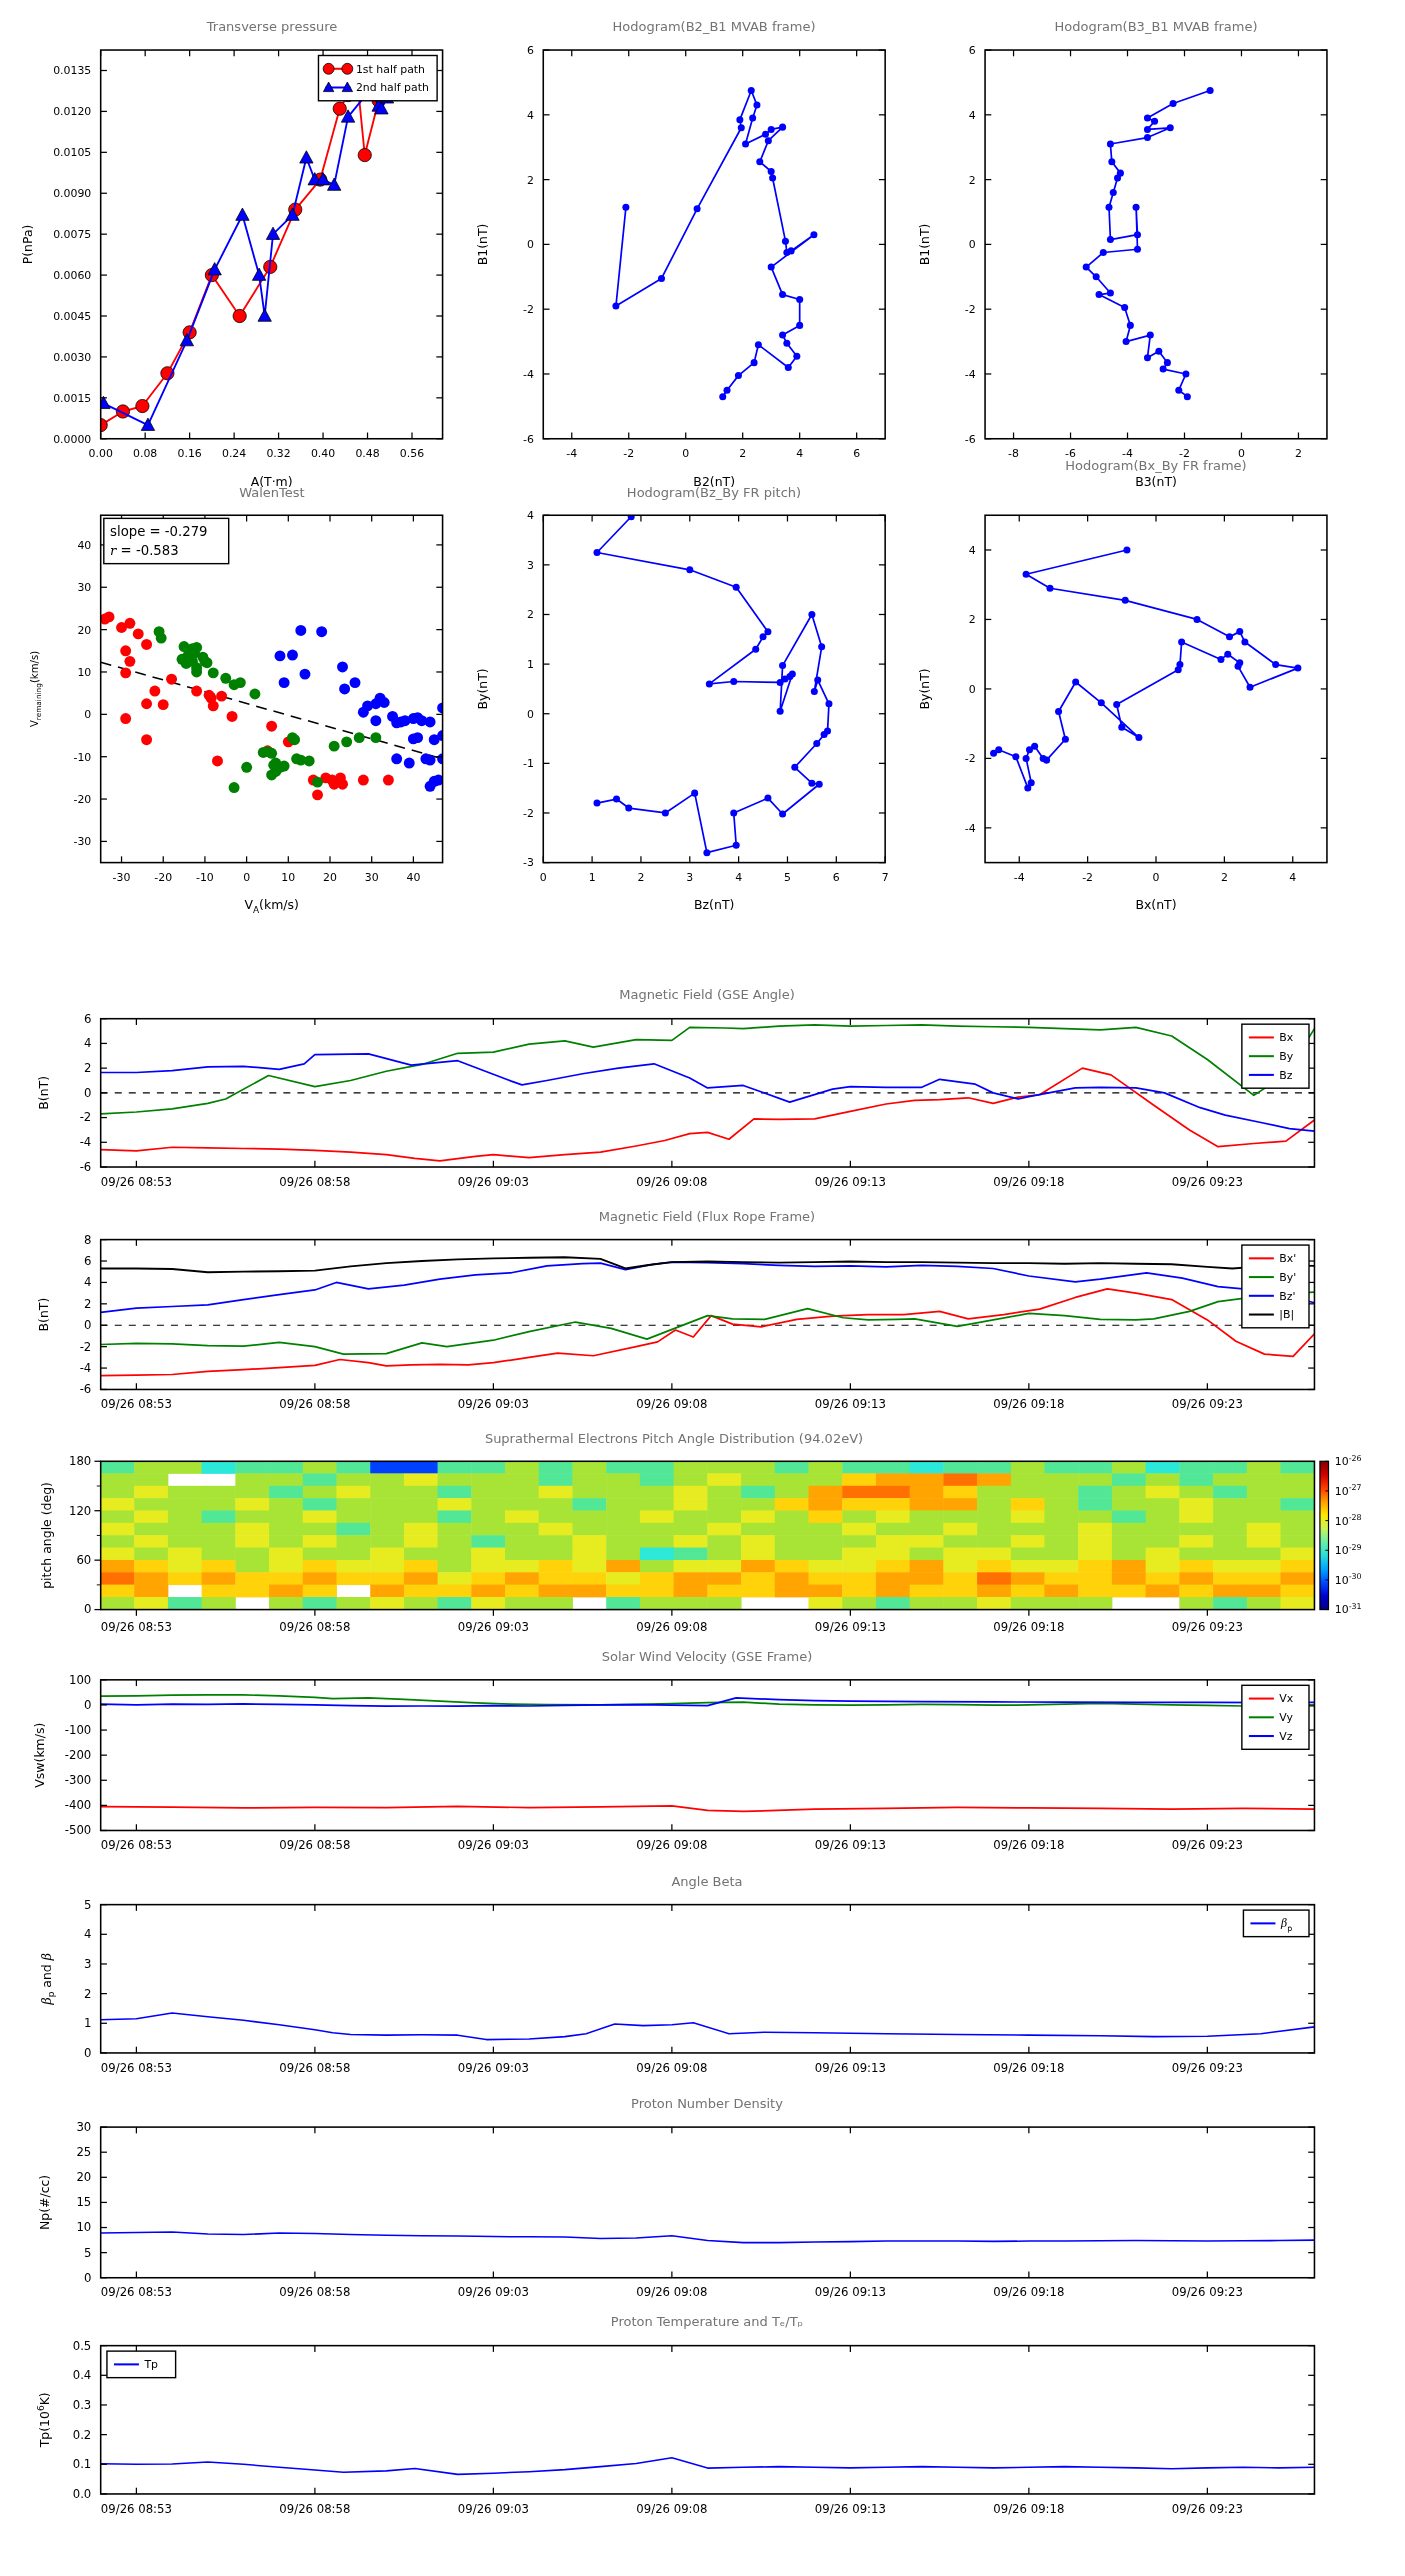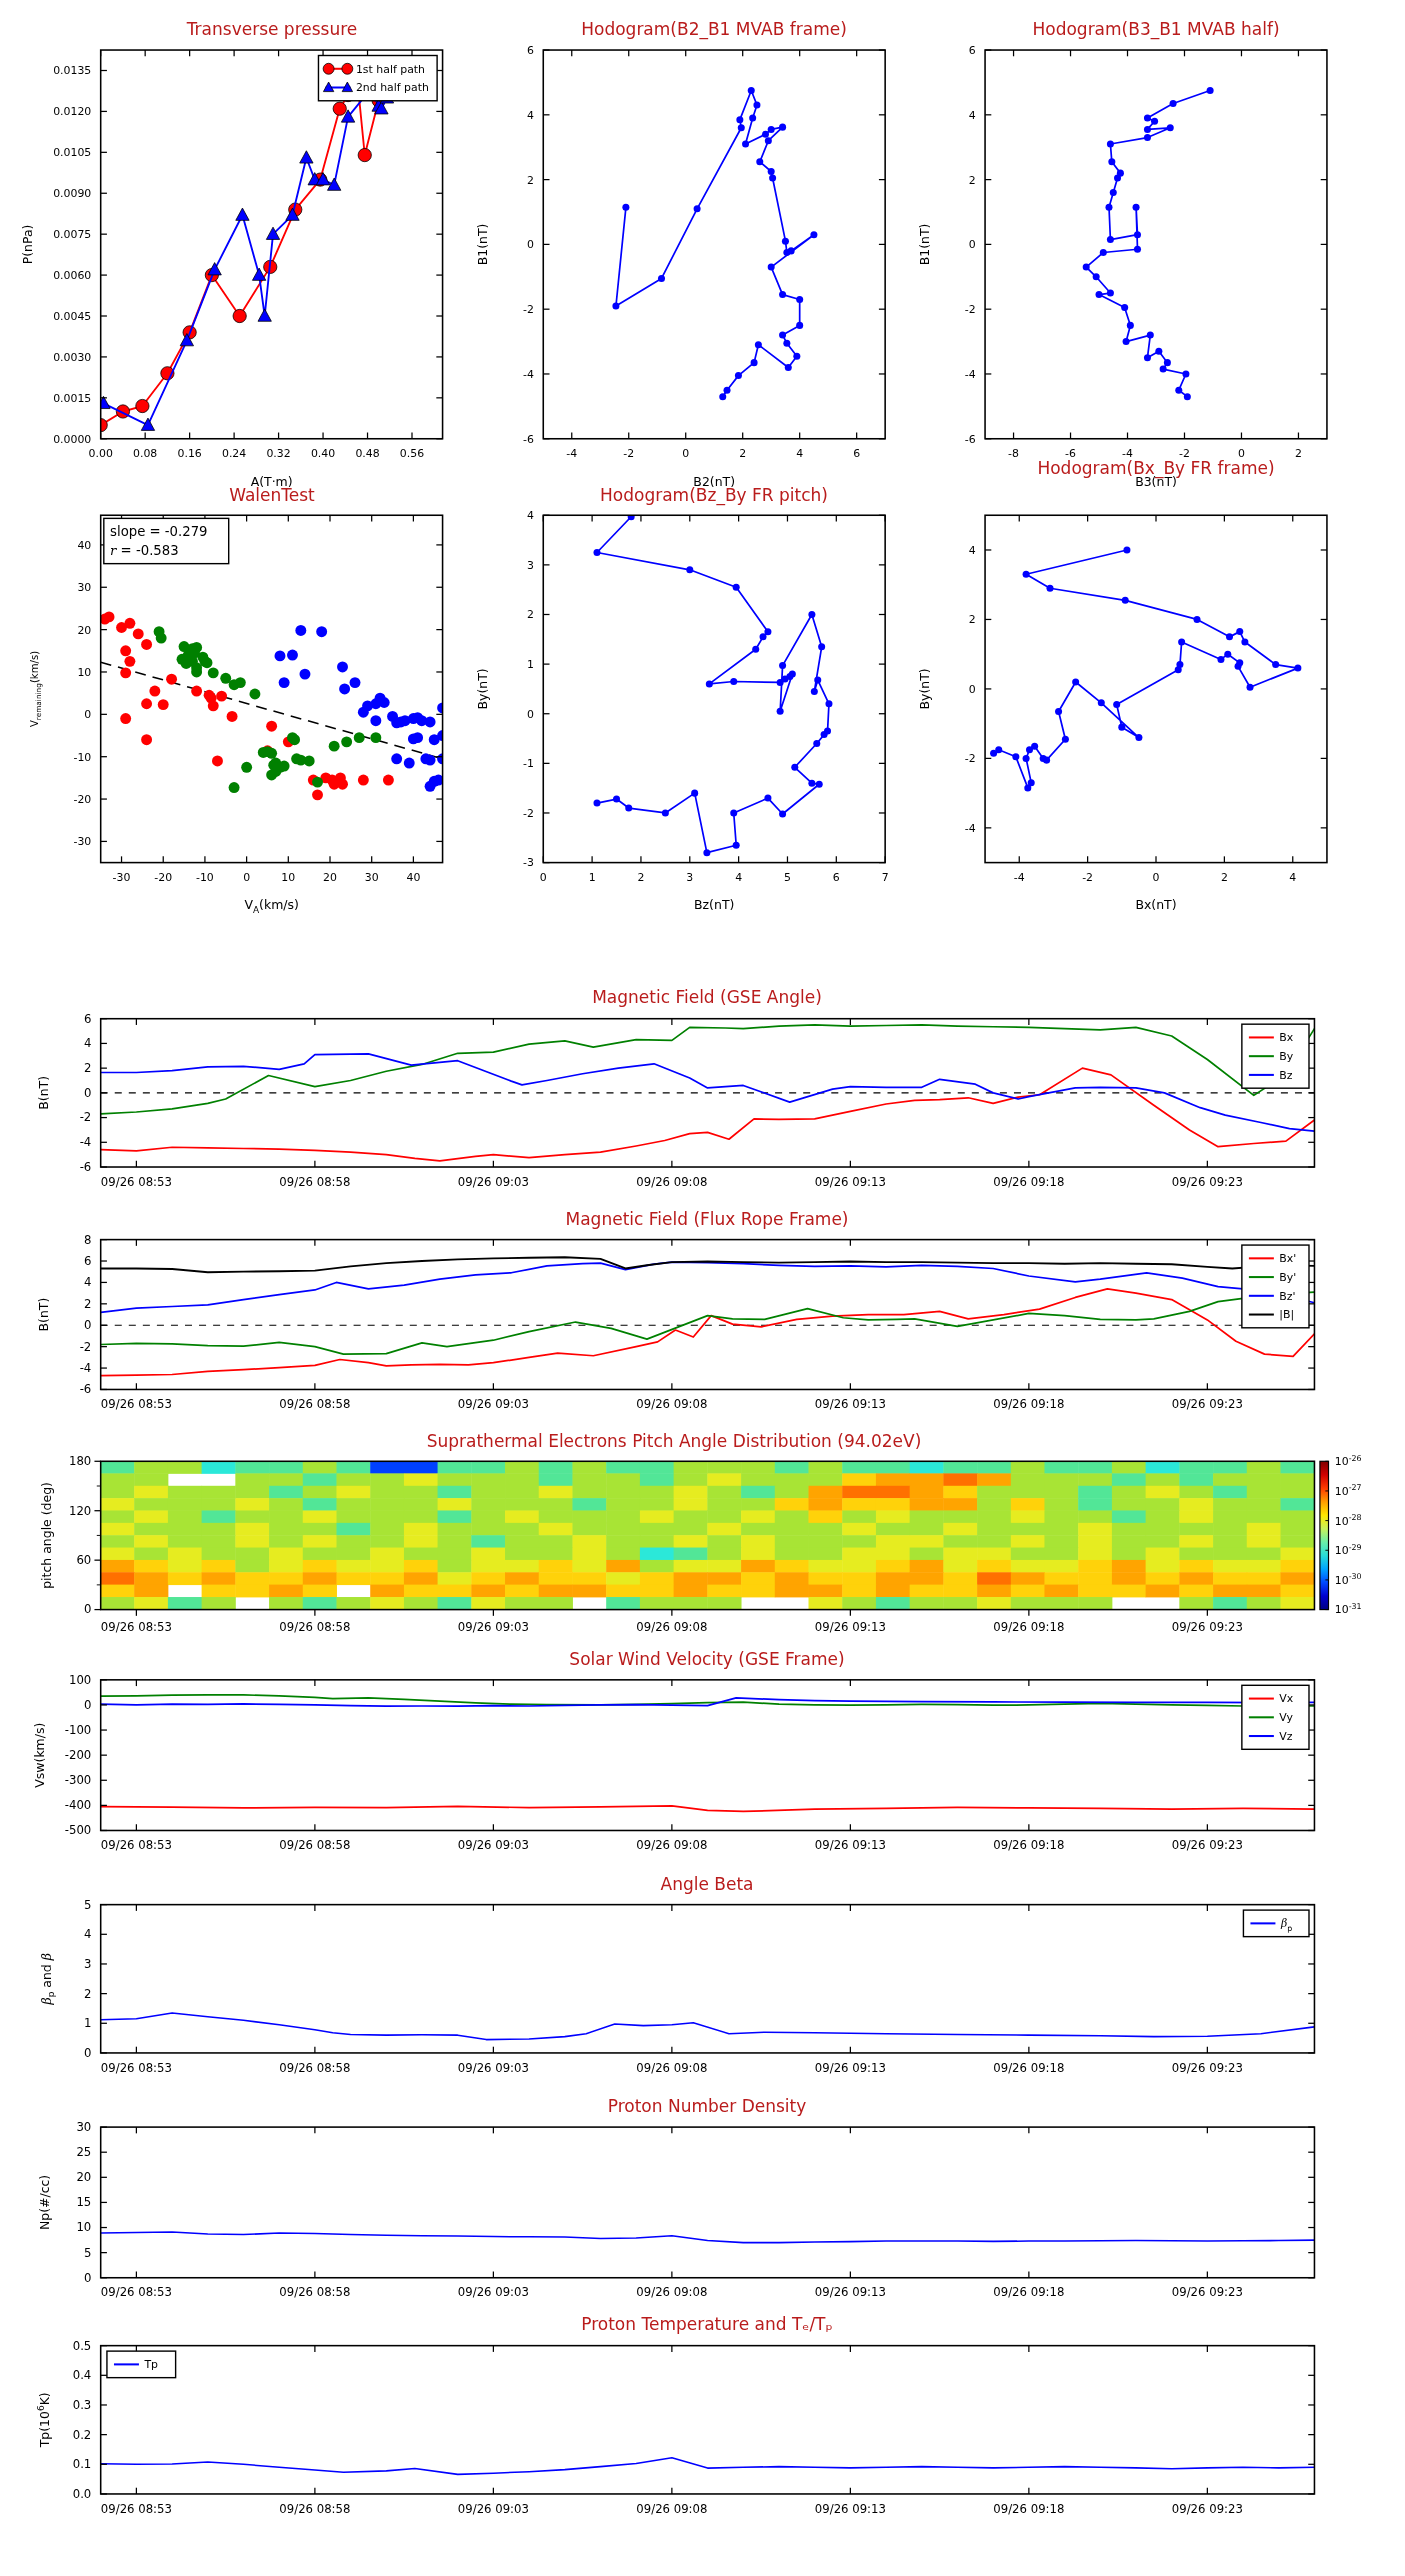--- a/index.html
+++ b/index.html
@@ -1,19 +1,19 @@
 <!DOCTYPE html>
 <html style="font-size:12.5px"><head>
 <meta charset="utf-8">
 <style>
   html,body{margin:0;padding:0;background:#fff;}
   body{width:1405px;height:2576px;font-family:"DejaVu Sans",sans-serif;color:#000;}
   #fig-wrap{position:relative;width:1405px;height:2576px;background:#fff;overflow:hidden;}
   #fig{position:absolute;left:0;top:0;}
-  .ptitle{position:absolute;transform:translateX(-50%);font-size:17px;line-height:1.1;white-space:nowrap;color:#b91c1c;}
+  .ptitle{position:absolute;transform:translateX(-50%);font-size:13px;line-height:1.1;white-space:nowrap;color:#737373;}
   #t1{left:272px;top:20px}   #t2{left:714px;top:20px}   #t3{left:1156px;top:20px}
   #t4{left:272px;top:486px}  #t5{left:714px;top:486px}  #t6{left:1156px;top:459px}
   #t7{left:707px;top:988px} #t8{left:707px;top:1210px} #t9{left:674px;top:1432px}
   #t10{left:707px;top:1650px}#t11{left:707px;top:1875px}#t12{left:707px;top:2097px}
   #t13{left:707px;top:2315px}
   text{fill:#000;}
 </style>
 </head>
 <body>
 
@@ -1567,21 +1567,21 @@
         <text x="63" y="3100" font-size="16" text-anchor="middle" transform="rotate(-90 63 3100)"><tspan dy="0">Tp(10</tspan><tspan dy="-6.72" font-size="11.5">6</tspan><tspan dy="6.72">K)</tspan></text>
         <g>
           <rect x="137" y="3012" width="88" height="34" fill="#fff" stroke="#000" stroke-width="1.8"></rect>
           <line x1="146" y1="3029" x2="178" y2="3029" stroke="#0000ff" stroke-width="2.6"></line>
           <text x="185" y="3034" font-size="14" text-anchor="start"><tspan dy="0">Tp</tspan></text>
         </g>
       </g>
   </svg>
   <div class="ptitle" id="t1">Transverse pressure</div>
   <div class="ptitle" id="t2">Hodogram(B2_B1 MVAB frame)</div>
-  <div class="ptitle" id="t3">Hodogram(B3_B1 MVAB half)</div>
+  <div class="ptitle" id="t3">Hodogram(B3_B1 MVAB frame)</div>
   <div class="ptitle" id="t4">WalenTest</div>
   <div class="ptitle" id="t5">Hodogram(Bz_By FR pitch)</div>
   <div class="ptitle" id="t6">Hodogram(Bx_By FR frame)</div>
   <div class="ptitle" id="t7">Magnetic Field (GSE Angle)</div>
   <div class="ptitle" id="t8">Magnetic Field (Flux Rope Frame)</div>
   <div class="ptitle" id="t9">Suprathermal Electrons Pitch Angle Distribution (94.02eV)</div>
   <div class="ptitle" id="t10">Solar Wind Velocity (GSE Frame)</div>
   <div class="ptitle" id="t11">Angle Beta</div>
   <div class="ptitle" id="t12">Proton Number Density</div>
   <div class="ptitle" id="t13">Proton Temperature and Tₑ/Tₚ</div>

